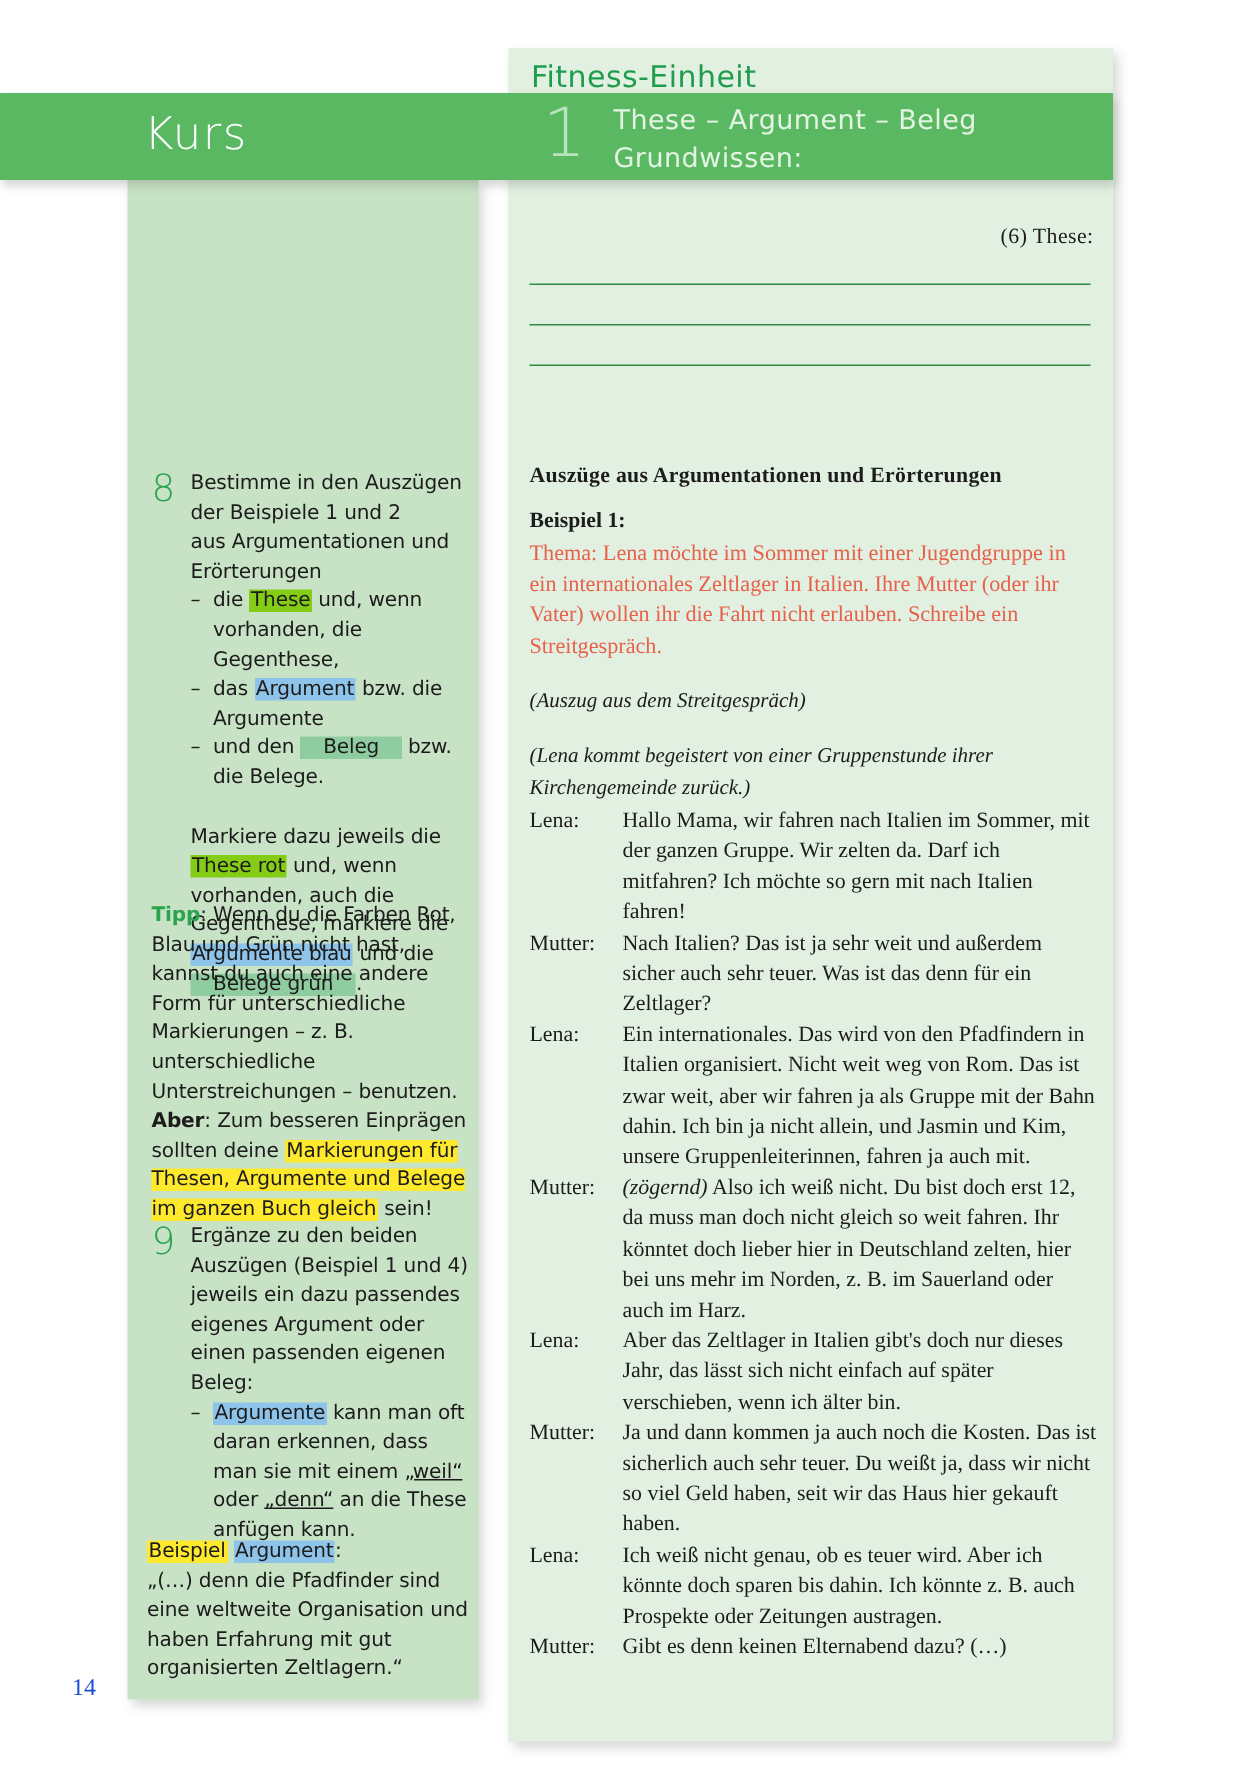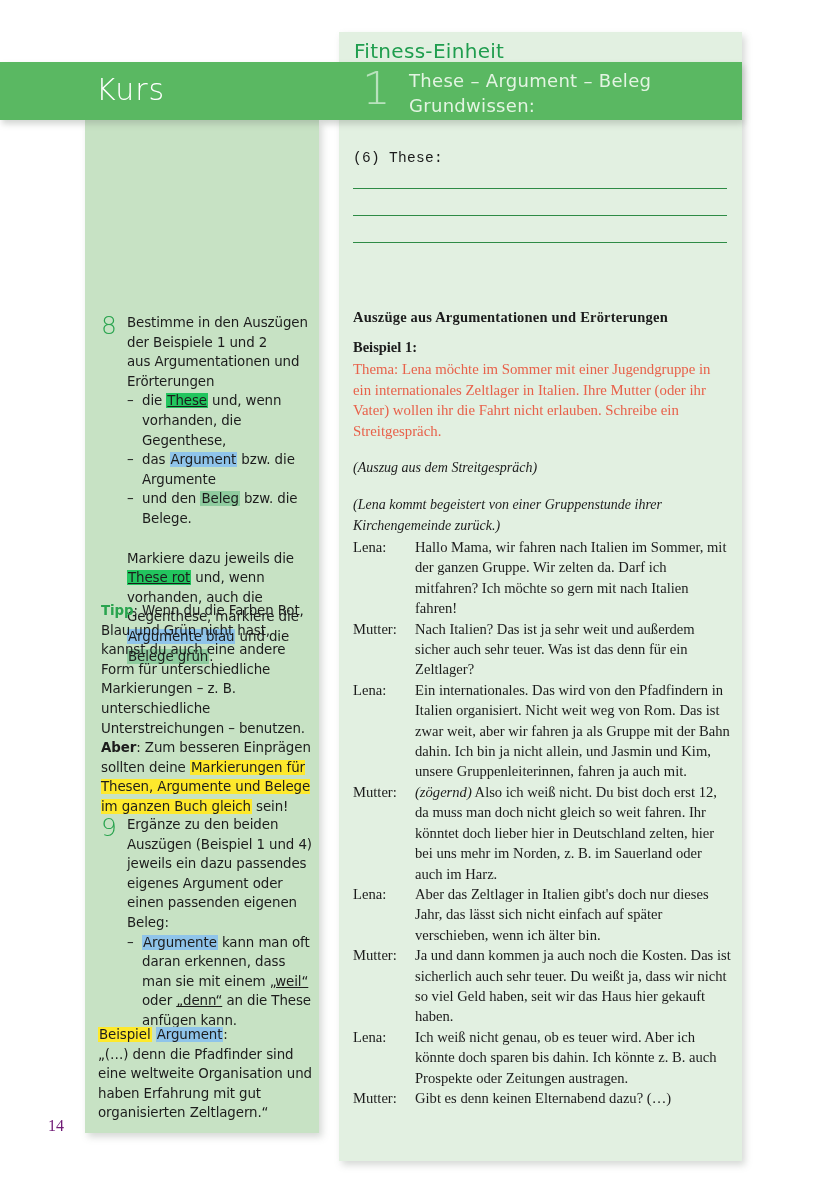--- a/index.html
+++ b/index.html
@@ -100,24 +100,25 @@
 
   
   #rp-content {
     position: absolute;
     left: 353px;
     top: 150px;
     width: 376px;
   }
 
   .these-label {
-    font-family: Liberation Mono, monospace;
+    font-family: Liberation Serif, serif;
     font-size: 14.5px;
     color: #1c1c1c;
     letter-spacing: 0.3px;
+    text-align: right;
   }
   .rule-set { margin-top: 22px; }
   .rule {
     height: 0;
     border-top: 1.3px solid #2e8b45;
     margin-bottom: 26px;
     width: 374px;
   }
 
   #excerpt-block {
@@ -205,35 +206,35 @@
   .bullets li {
     position: relative;
     padding-left: 15px;
     margin: 0;
   }
   .bullets li .dash {
     position: absolute;
     left: 0;
     top: 0;
   }
-  mark.red   { background: #22c55e; color: #1c1c1c; padding: 0 1px; text-decoration: underline; }
+  mark.red   { background: #84cc16; color: #1c1c1c; padding: 0 1px; }
   mark.blue  { background: #8fc4ea; color: #1c1c1c; padding: 0 1px; }
-  mark.green { background: #8fcc9f; color: #1c1c1c; padding: 0 1px; }
+  mark.green { background: #8fcc9f; color: #1c1c1c; padding: 0 15px; }
   mark.yellow{ background: #fee92c; color: #1c1c1c; padding: 0 1px; }
   .tipp-word { color: #2aa44f; font-weight: bold; }
   .aber-word { font-weight: bold; }
   .uline { text-decoration: underline; }
 
   #pagenum {
     position: absolute;
     left: 48px;
     top: 1117px;
     font-family: "Liberation Serif", serif;
     font-size: 16px;
-    color: #701a75;
+    color: #1d4ed8;
   }
 </style>
 </head>
 <body>
 
 <div id="page">
 
   <div id="right-panel" class="panel-shadow"></div>
 
   <div id="left-panel" class="panel-shadow"></div>

